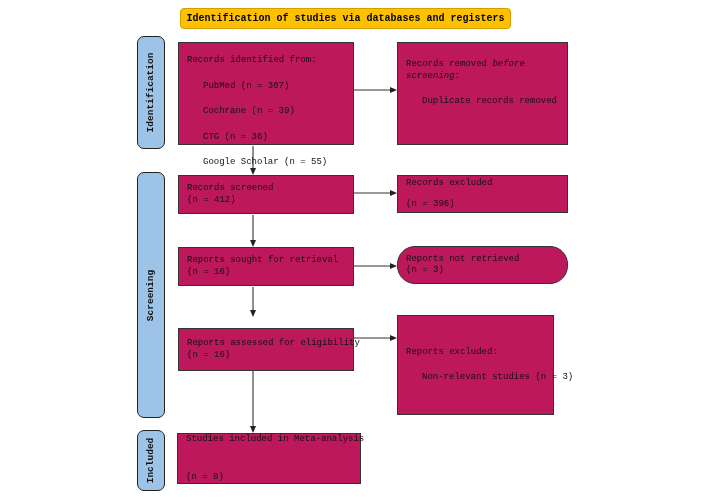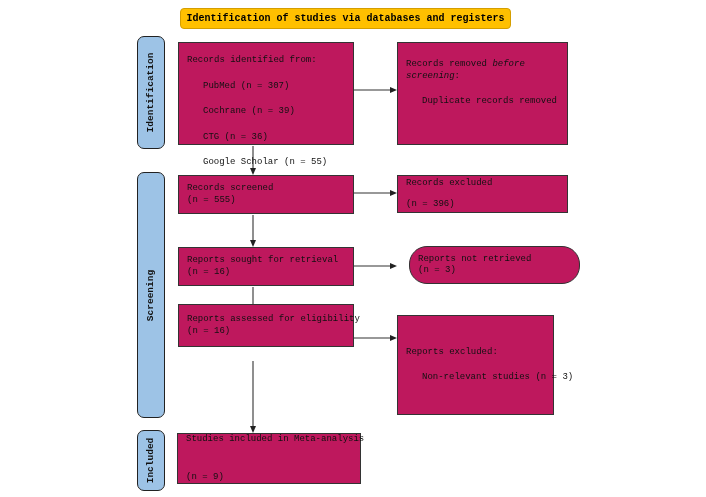--- a/index.html
+++ b/index.html
@@ -43,22 +43,22 @@
     font-size:9px;line-height:11.5px;
   }
   .bx .ln{white-space:nowrap;}
   .bx .indent{padding-left:16px;margin-top:14px;}
   .b1{left:178px;top:42px;width:176px;height:103px;padding:12px 6px 0 8px;}
   .b2{left:397px;top:42px;width:171px;height:103px;padding:16px 6px 0 8px;}
   .b2 .wrapline{white-space:normal;width:142px;}
   .b3{left:178px;top:175px;width:176px;height:39px;}
   .b4{left:397px;top:175px;width:171px;height:38px;gap:9px;}
   .b5{left:178px;top:247px;width:176px;height:39px;}
-  .b6{left:409px;top:246px;width:171px;height:38px;border-radius:18px;}
-  .b7{left:178px;top:304px;width:176px;height:43px;}
+  .b6{left:397px;top:246px;width:171px;height:38px;border-radius:18px;}
+  .b7{left:178px;top:328px;width:176px;height:43px;}
   .b8{left:397px;top:315px;width:157px;height:100px;}
   .b9{left:177px;top:433px;width:184px;height:51px;gap:26px;}
   .vcenter{display:flex;flex-direction:column;justify-content:center;padding-left:8px;padding-right:6px;}
   .bx i{font-style:italic;}
 </style>
 </head>
 <body>
 
 <div class="canvas">
 
@@ -100,21 +100,21 @@
     <div class="ln indent">Google Scholar (n = 55)</div>
   </div>
 
   <div class="bx b2">
     <div class="wrapline"><span>Records removed </span><i>before screening</i><span>:</span></div>
     <div class="ln indent">Duplicate records removed</div>
   </div>
 
   <div class="bx b3 vcenter">
     <div class="ln">Records screened</div>
-    <div class="ln">(n = 555)</div>
+    <div class="ln">(n = 412)</div>
   </div>
 
   <div class="bx b4 vcenter">
     <div class="ln">Records excluded</div>
     <div class="ln">(n = 396)</div>
   </div>
 
   <div class="bx b5 vcenter">
     <div class="ln">Reports sought for retrieval</div>
     <div class="ln">(n = 16)</div>

